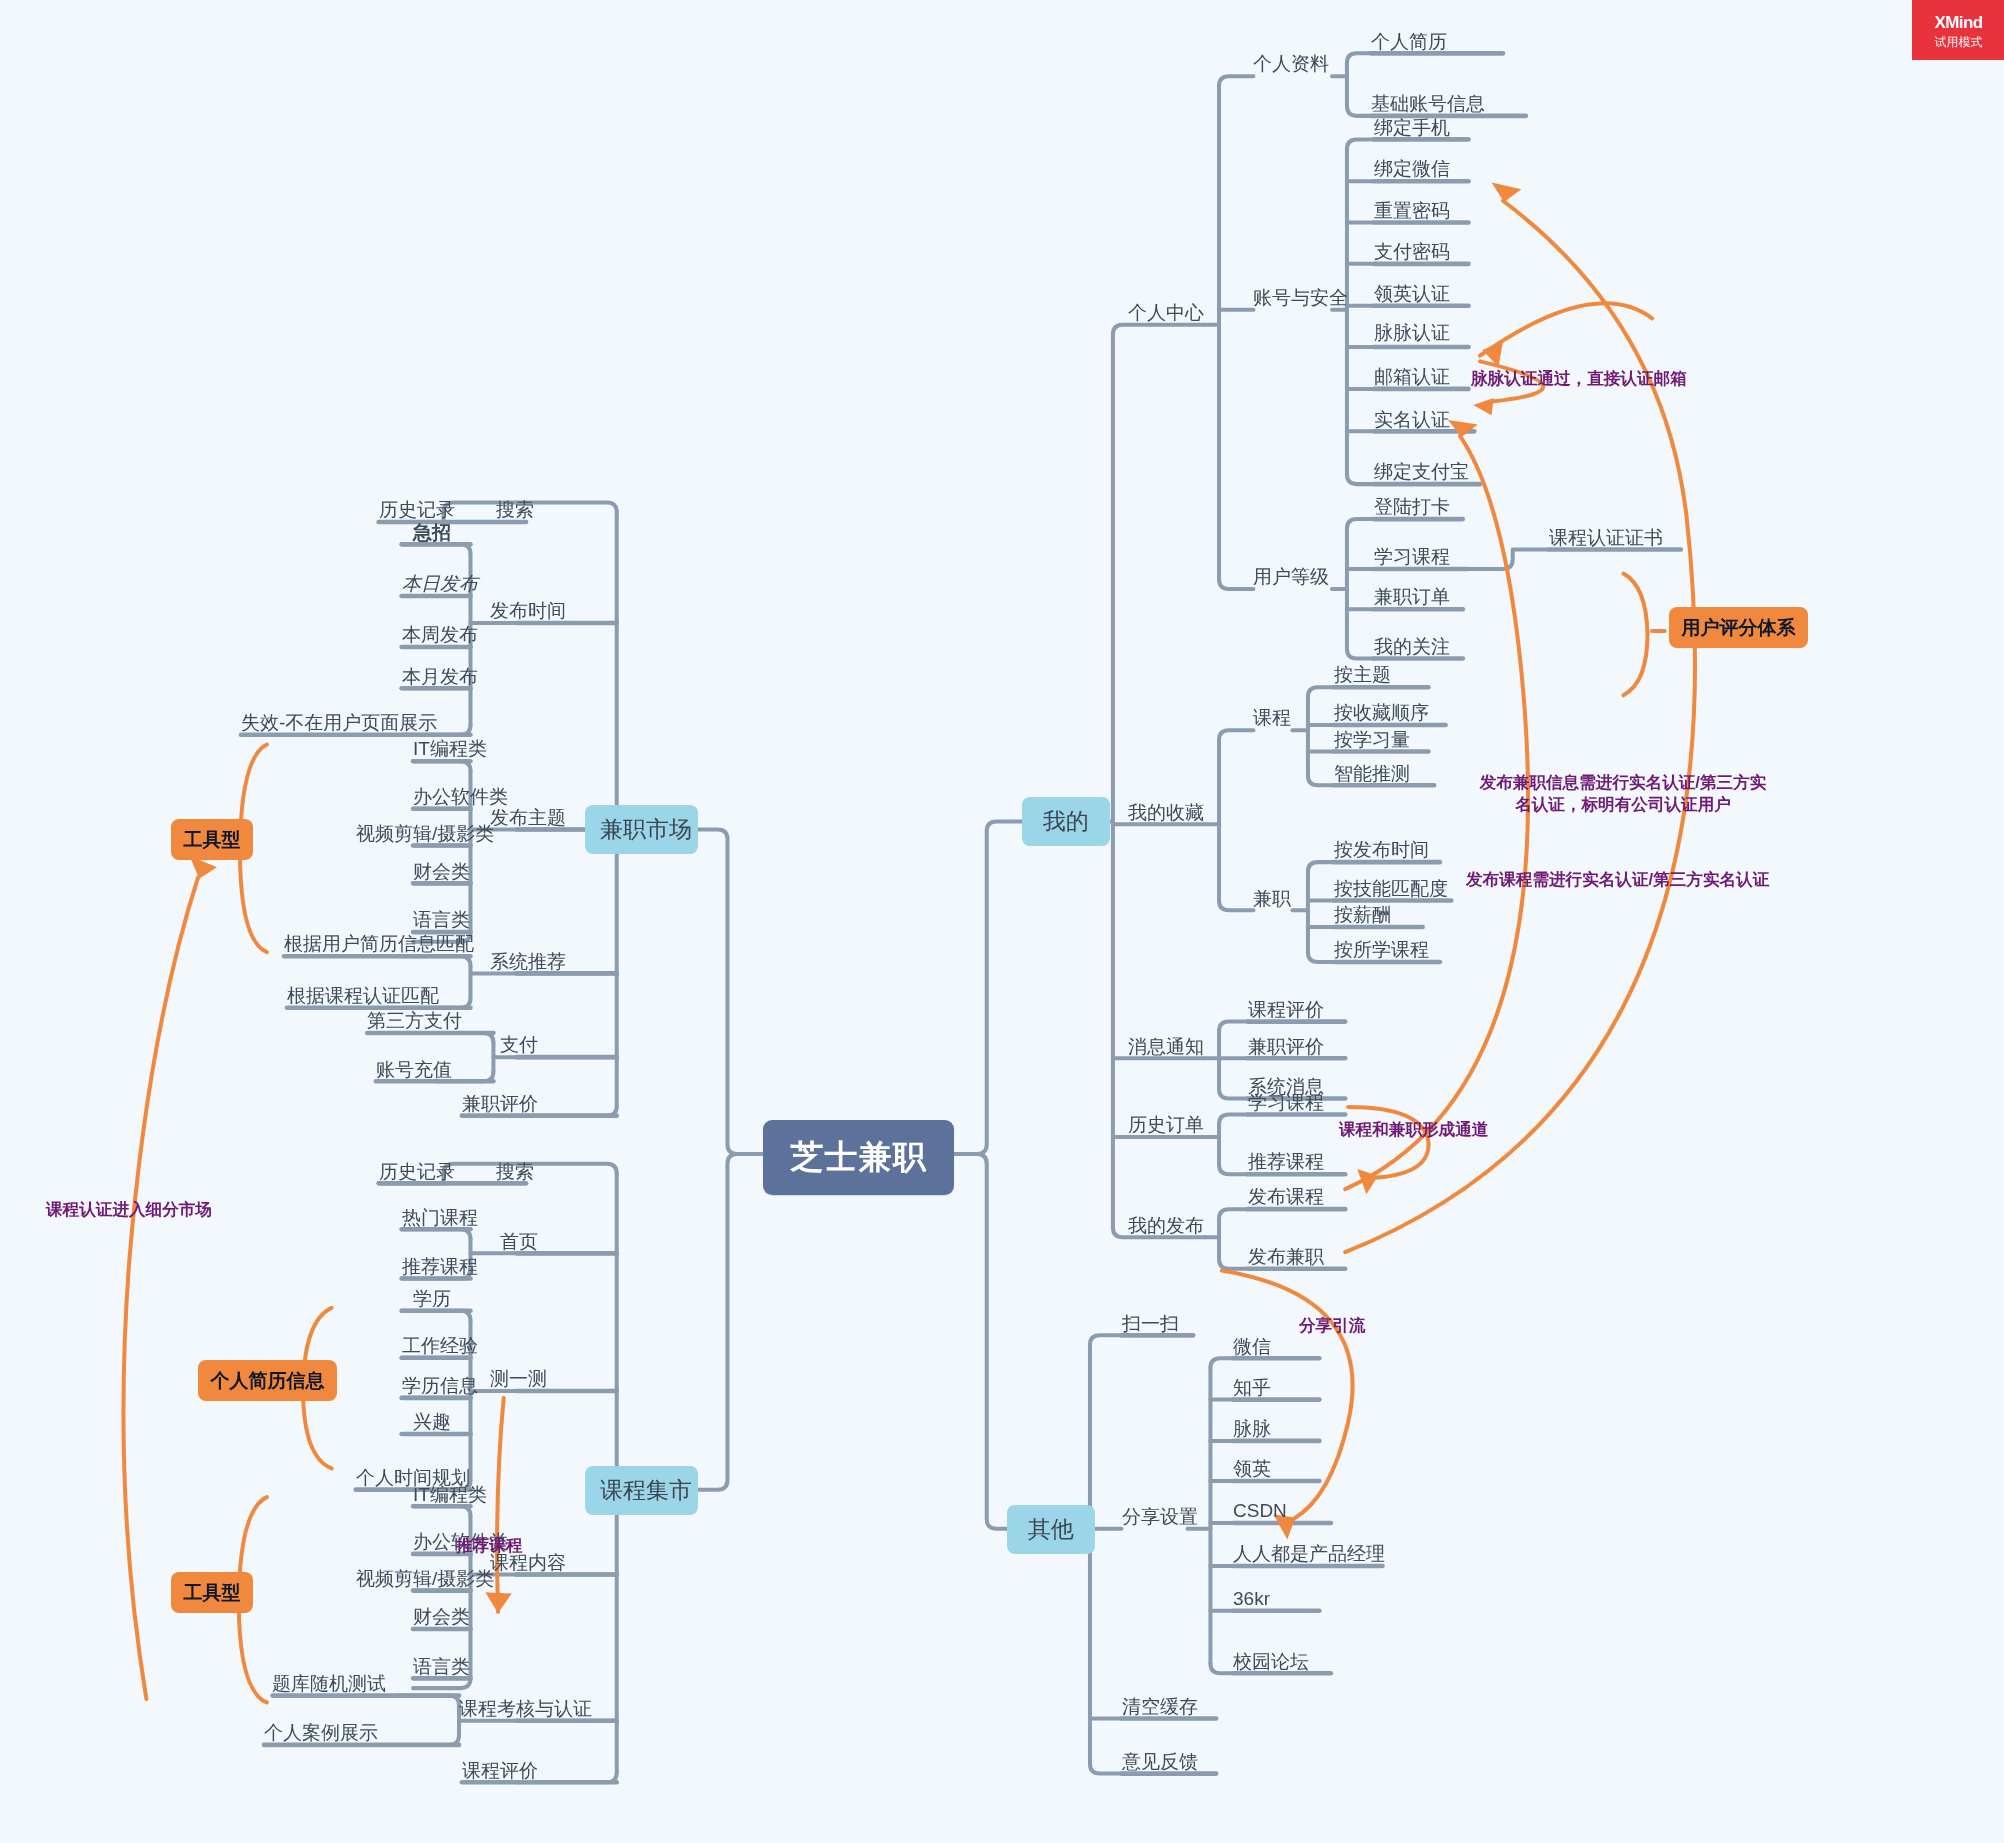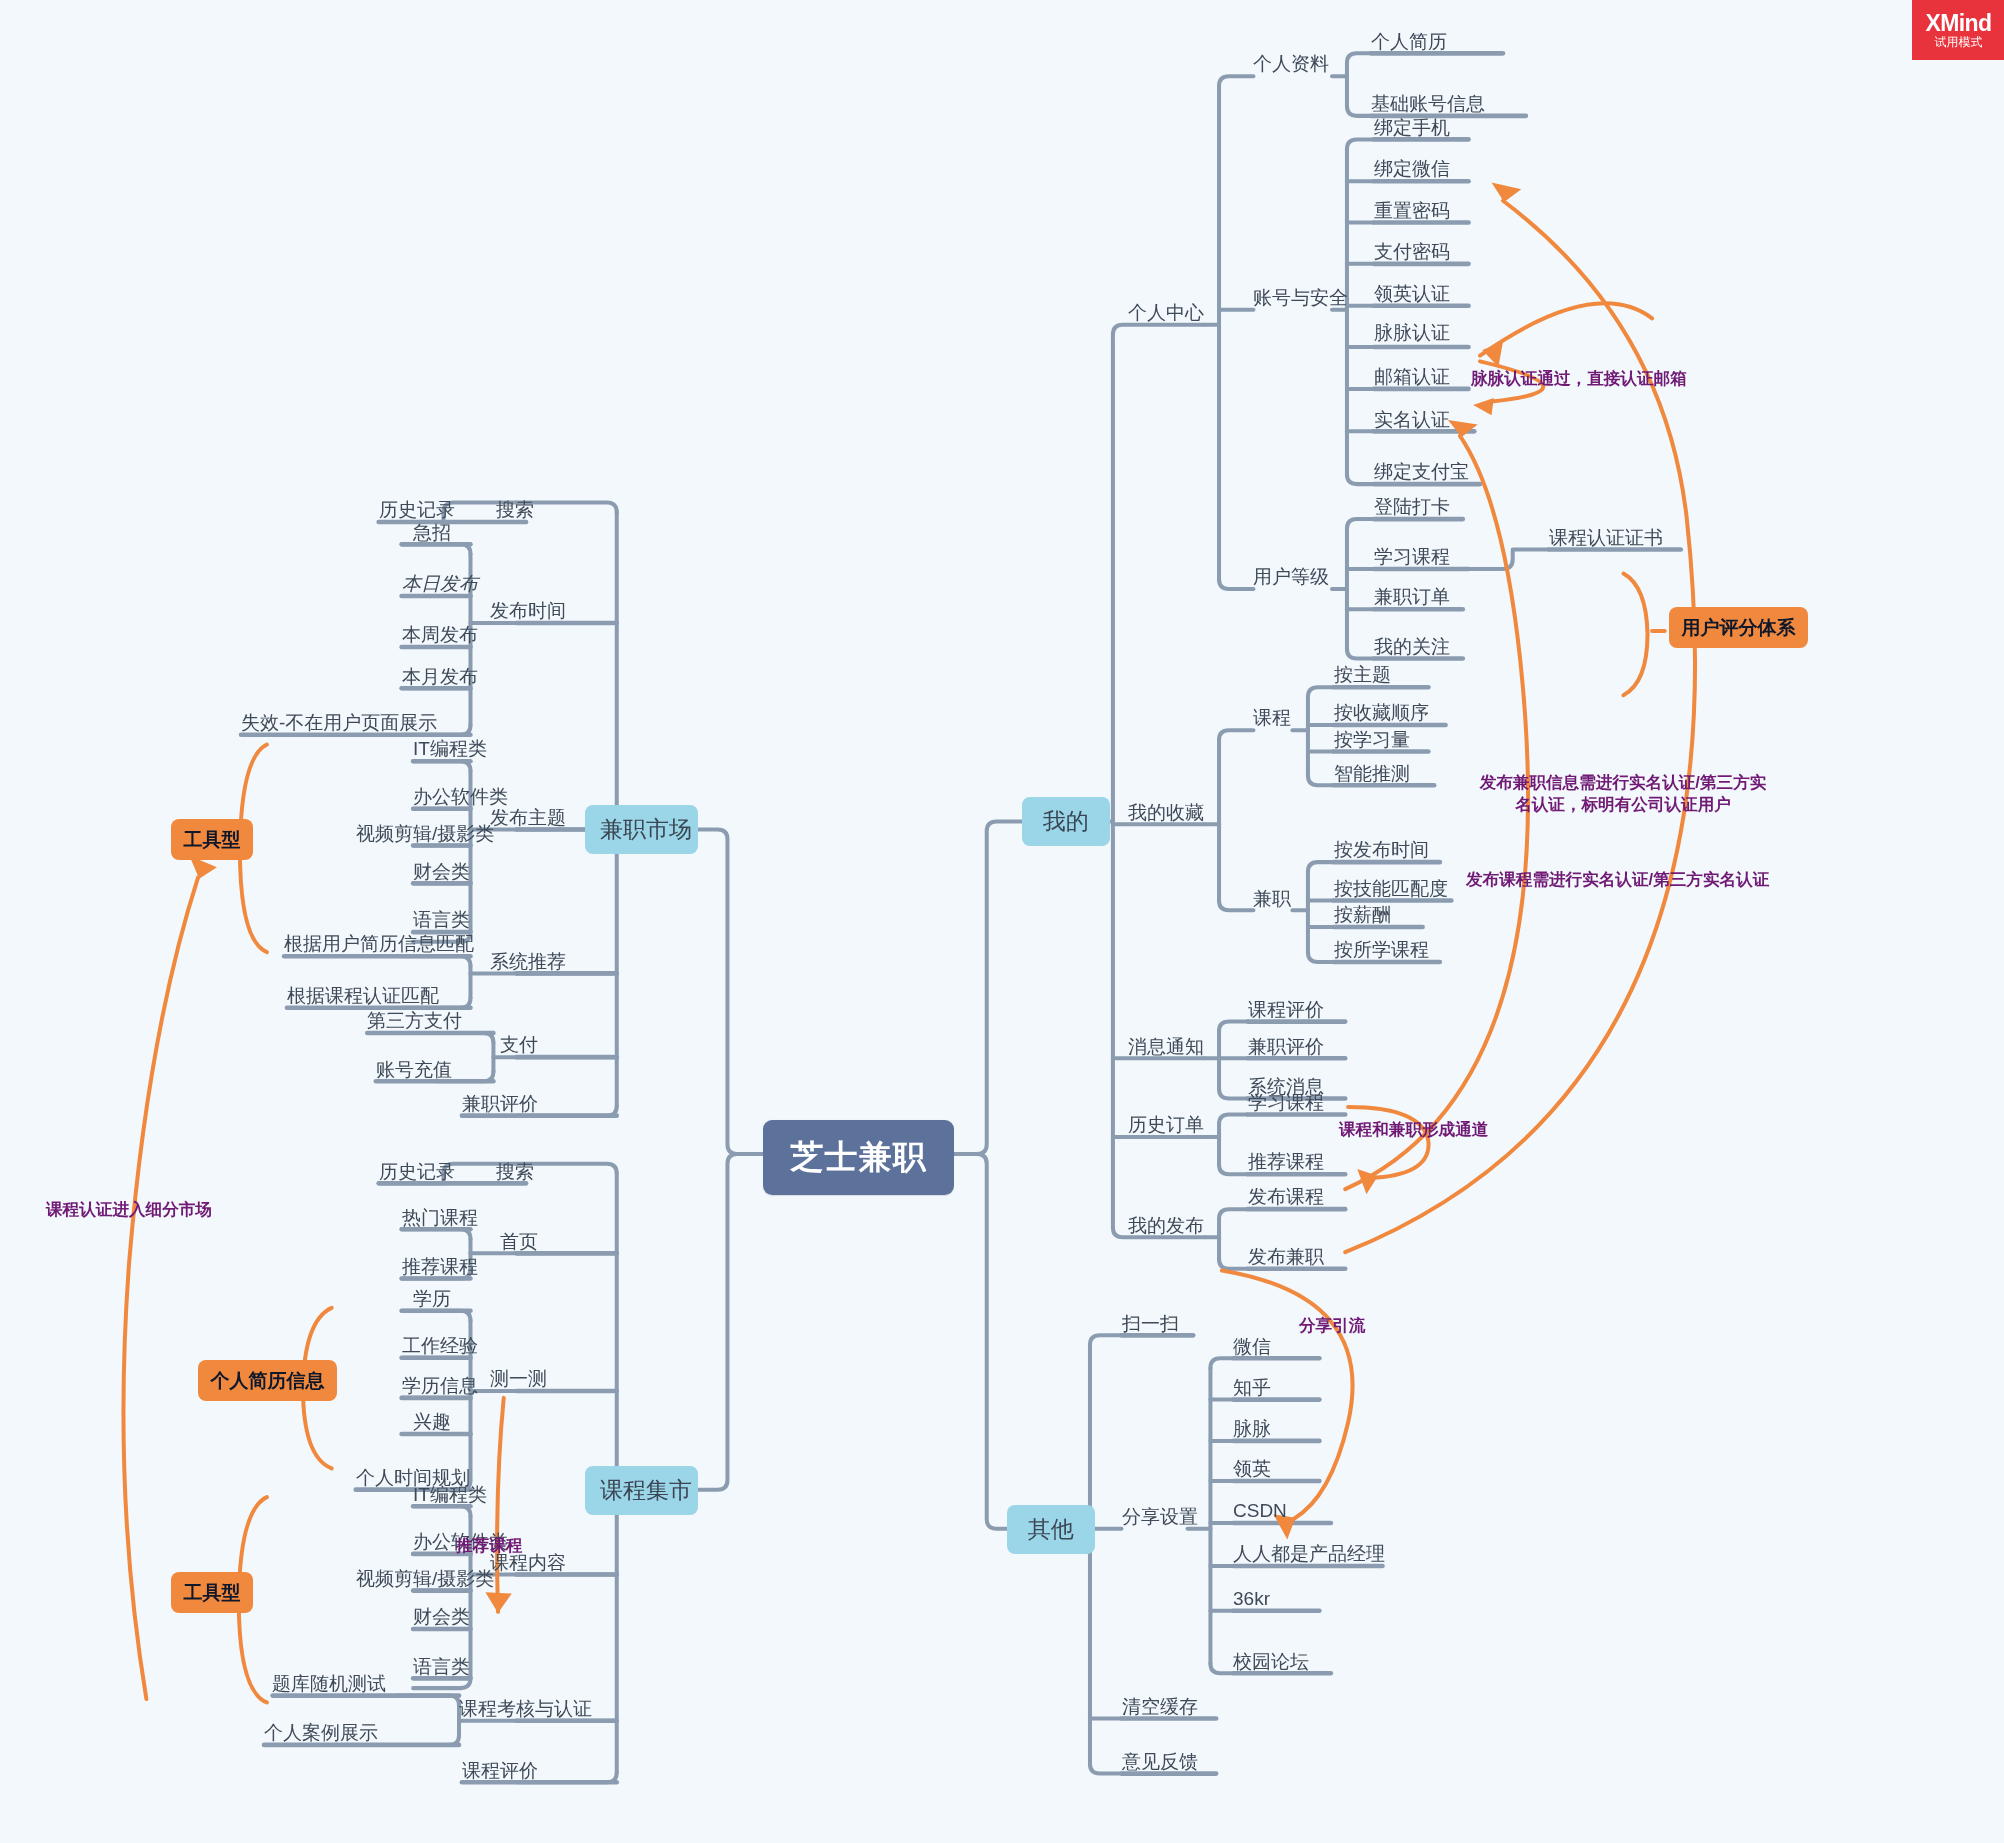--- a/index.html
+++ b/index.html
@@ -45,21 +45,21 @@
     line-height:22px;text-align:center;
   }
   .ann.multiline{white-space:normal;width:298px;}
 
   
   .xmind-badge{
     position:absolute;right:0;top:0;width:93px;height:60px;
     background:#e8323c;color:#fff;display:flex;flex-direction:column;
     align-items:center;justify-content:center;
   }
-  .xmind-badge .bt{font-size:23px;font-weight:bold;letter-spacing:-0.6px;line-height:24px;}
+  .xmind-badge .bt{font-size:17px;font-weight:bold;letter-spacing:-0.6px;line-height:24px;}
   .xmind-badge .bs{font-size:12px;line-height:13.8px;margin-top:1.1px;}
 </style>
 </head>
 <body>
 
 <div id="root">
 
   <svg class="lines" viewBox="0 0 3495 3213">
     <g fill="none" stroke="#8b9cb0" stroke-width="7" stroke-linecap="round" stroke-linejoin="round">
 
@@ -388,21 +388,21 @@
   <div class="node main-branch sm" style="left:1007px;top:1505px;width:60px;">其他</div>
 
   <div class="node leaf" style="left:490px;top:601px;">发布时间</div>
   <div class="node leaf" style="left:490px;top:808px;">发布主题</div>
   <div class="node leaf" style="left:490px;top:952px;">系统推荐</div>
   <div class="node leaf" style="left:500px;top:1035px;">支付</div>
   <div class="node leaf" style="left:462px;top:1094px;">兼职评价</div>
   <div class="node leaf" style="left:496px;top:500px;">搜索</div>
   <div class="node leaf" style="left:379px;top:500px;">历史记录</div>
 
-  <div class="node leaf" style="left:413px;top:523px;">急招</div>
+  <div class="node leaf" style="left:413px;top:523px;font-weight:bold;">急招</div>
   <div class="node leaf" style="left:402px;top:574px;font-style:italic;">本日发布</div>
   <div class="node leaf" style="left:402px;top:625px;">本周发布</div>
   <div class="node leaf" style="left:402px;top:667px;">本月发布</div>
   <div class="node leaf" style="left:241px;top:713px;">失效-不在用户页面展示</div>
 
   <div class="node leaf" style="left:413px;top:739px;">IT编程类</div>
   <div class="node leaf" style="left:413px;top:787px;">办公软件类</div>
   <div class="node leaf" style="left:356px;top:824px;">视频剪辑/摄影类</div>
   <div class="node leaf" style="left:413px;top:862px;">财会类</div>
   <div class="node leaf" style="left:413px;top:910px;">语言类</div>

